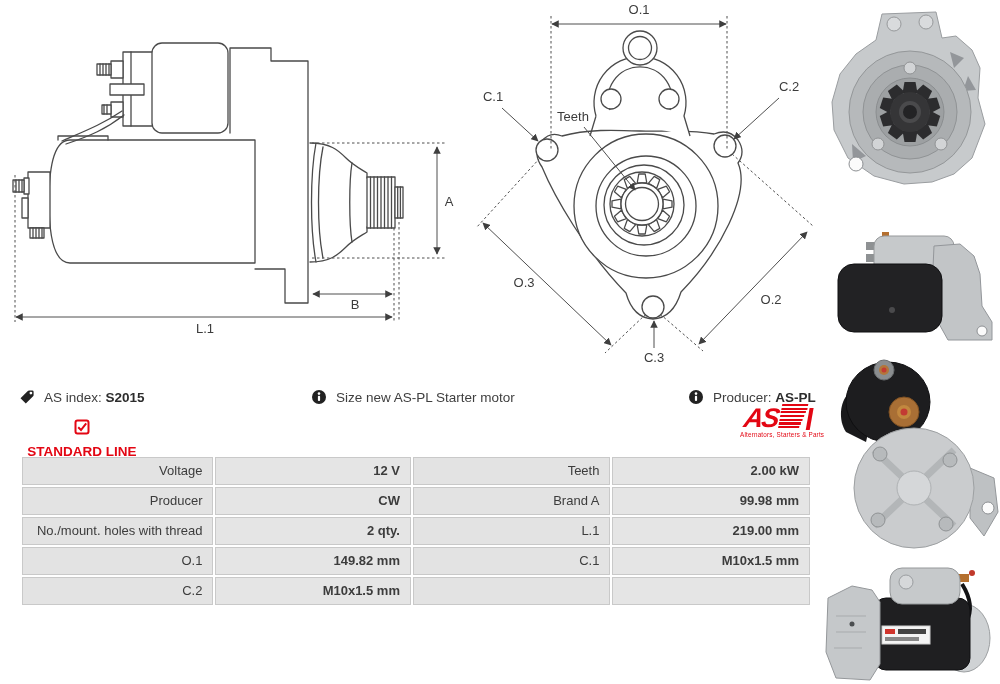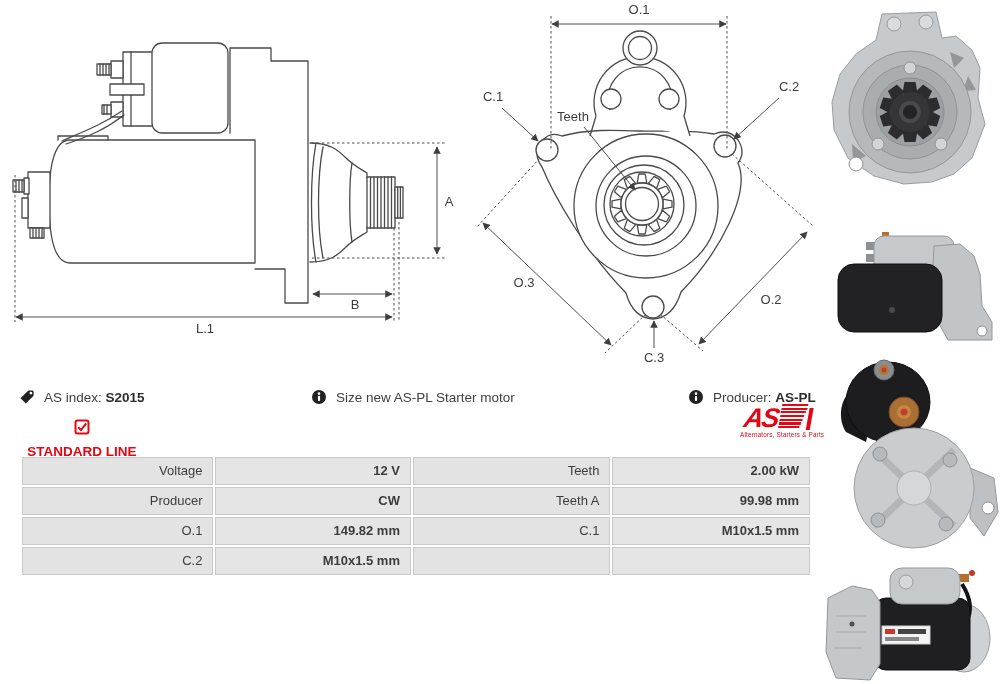--- a/index.html
+++ b/index.html
@@ -340,22 +340,28 @@
     <tbody>
       <tr>
         <td class="lab">Voltage</td>
         <td class="val">12 V</td>
         <td class="lab">Teeth</td>
         <td class="val">2.00 kW</td>
       </tr>
       <tr>
         <td class="lab">Producer</td>
         <td class="val">CW</td>
-        <td class="lab">Teeth A</td>
+        <td class="lab">Brand A</td>
         <td class="val">99.98 mm</td>
+      </tr>
+      <tr>
+        <td class="lab">No./mount. holes with thread</td>
+        <td class="val">2 qty.</td>
+        <td class="lab">L.1</td>
+        <td class="val">219.00 mm</td>
       </tr>
       <tr>
         <td class="lab">O.1</td>
         <td class="val">149.82 mm</td>
         <td class="lab">C.1</td>
         <td class="val">M10x1.5 mm</td>
       </tr>
       <tr>
         <td class="lab">C.2</td>
         <td class="val">M10x1.5 mm</td>

